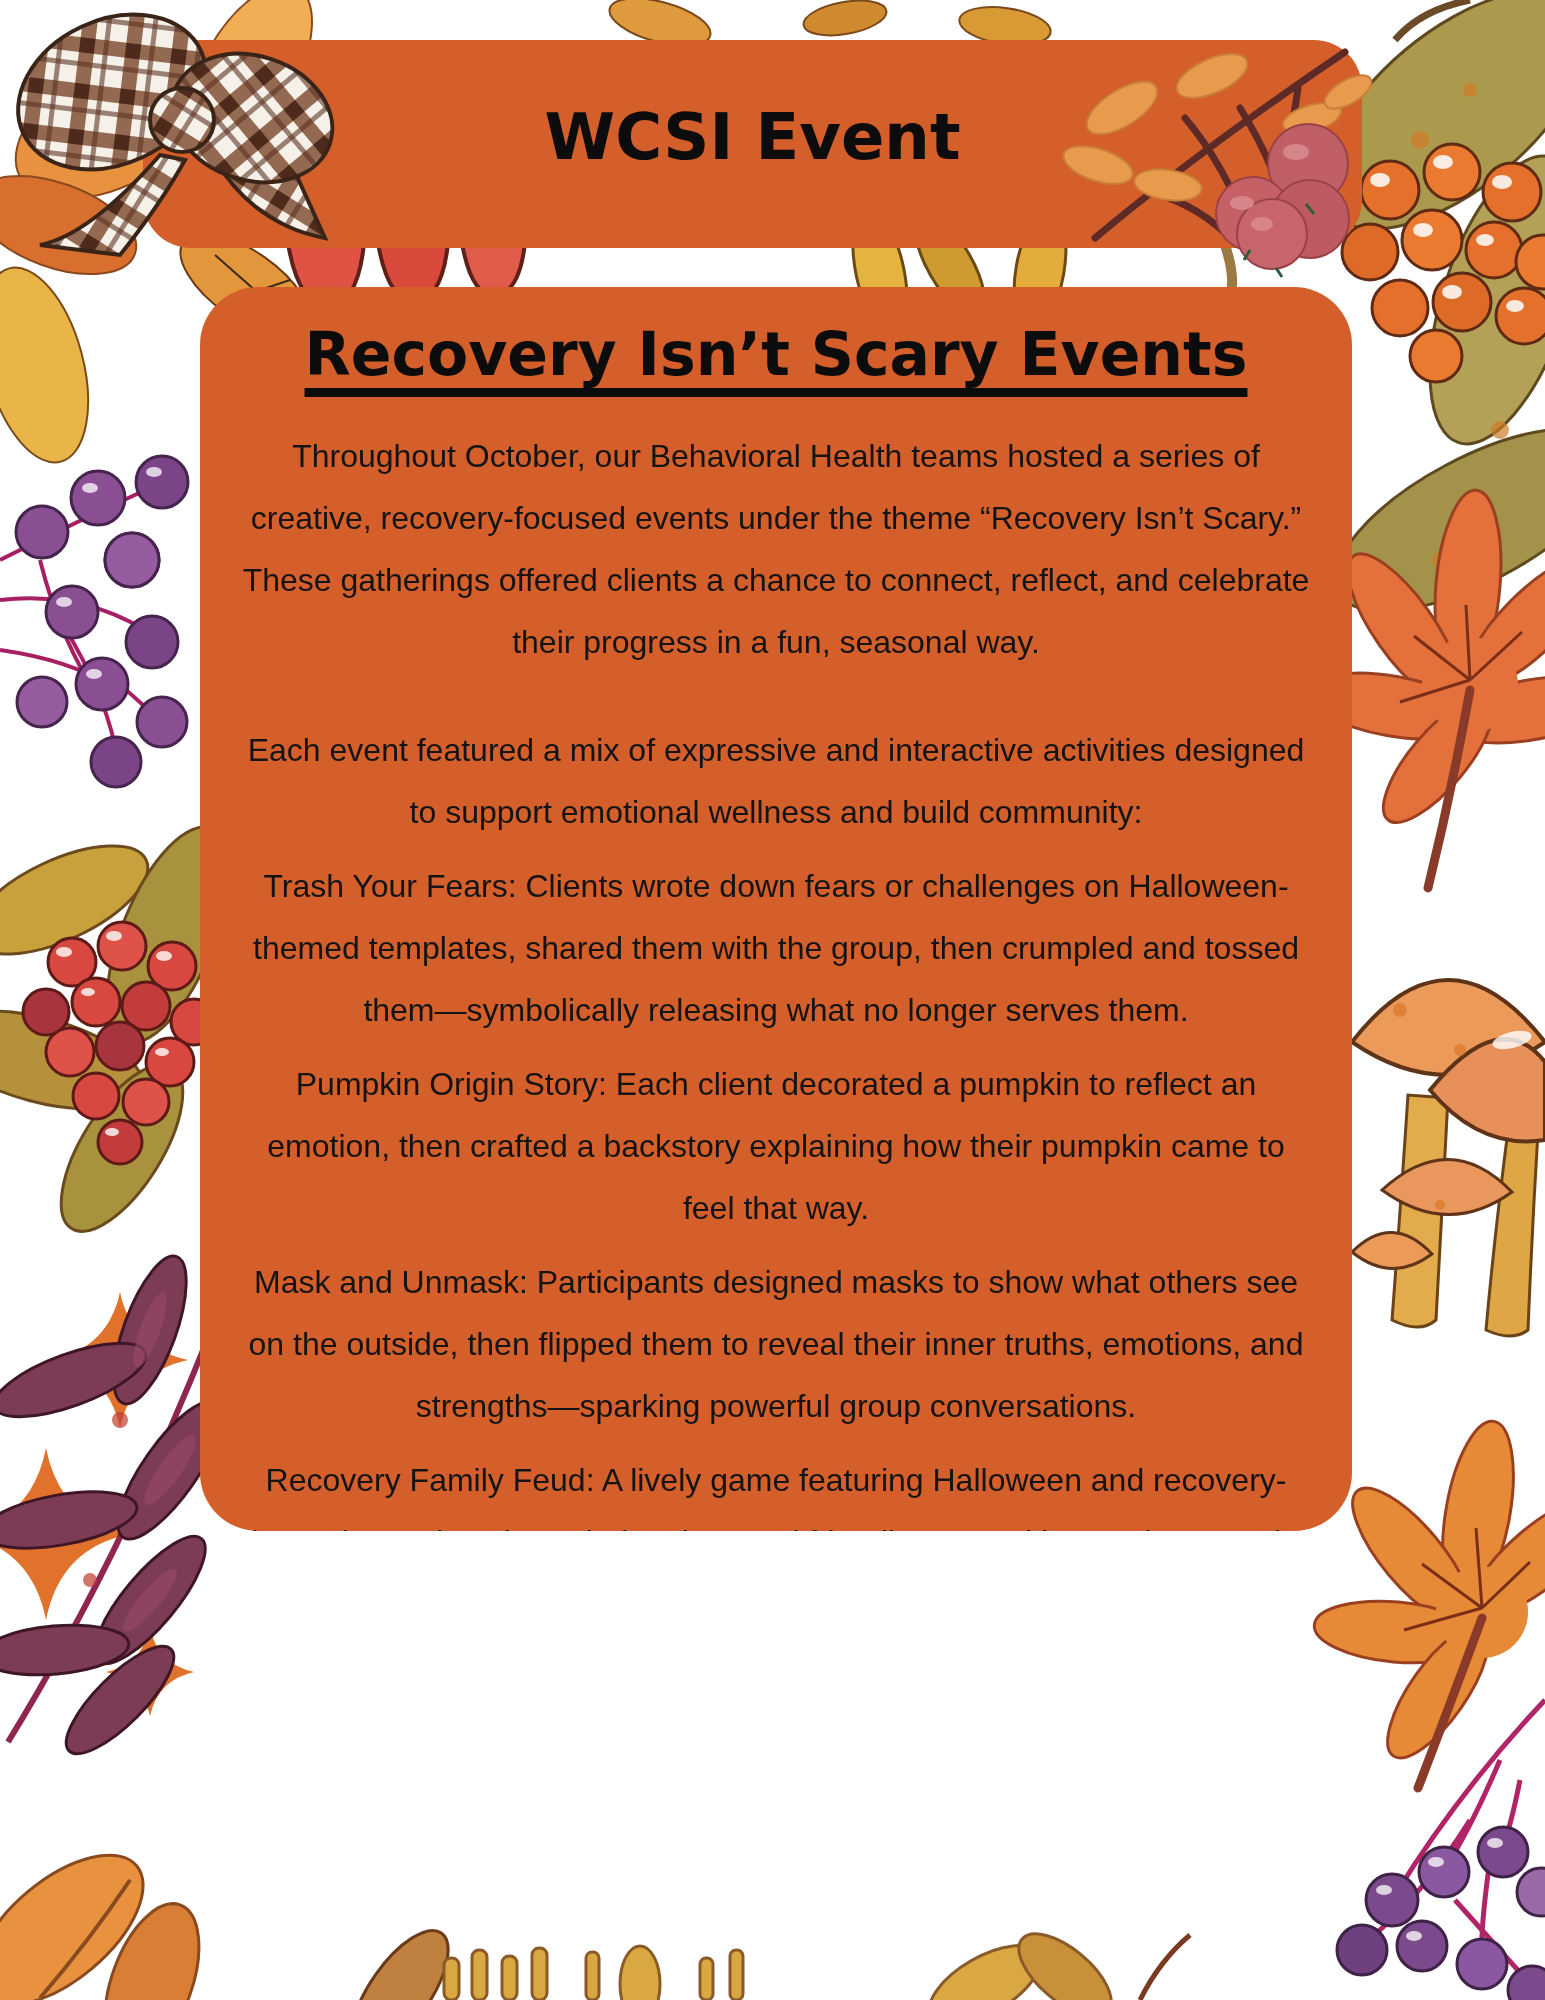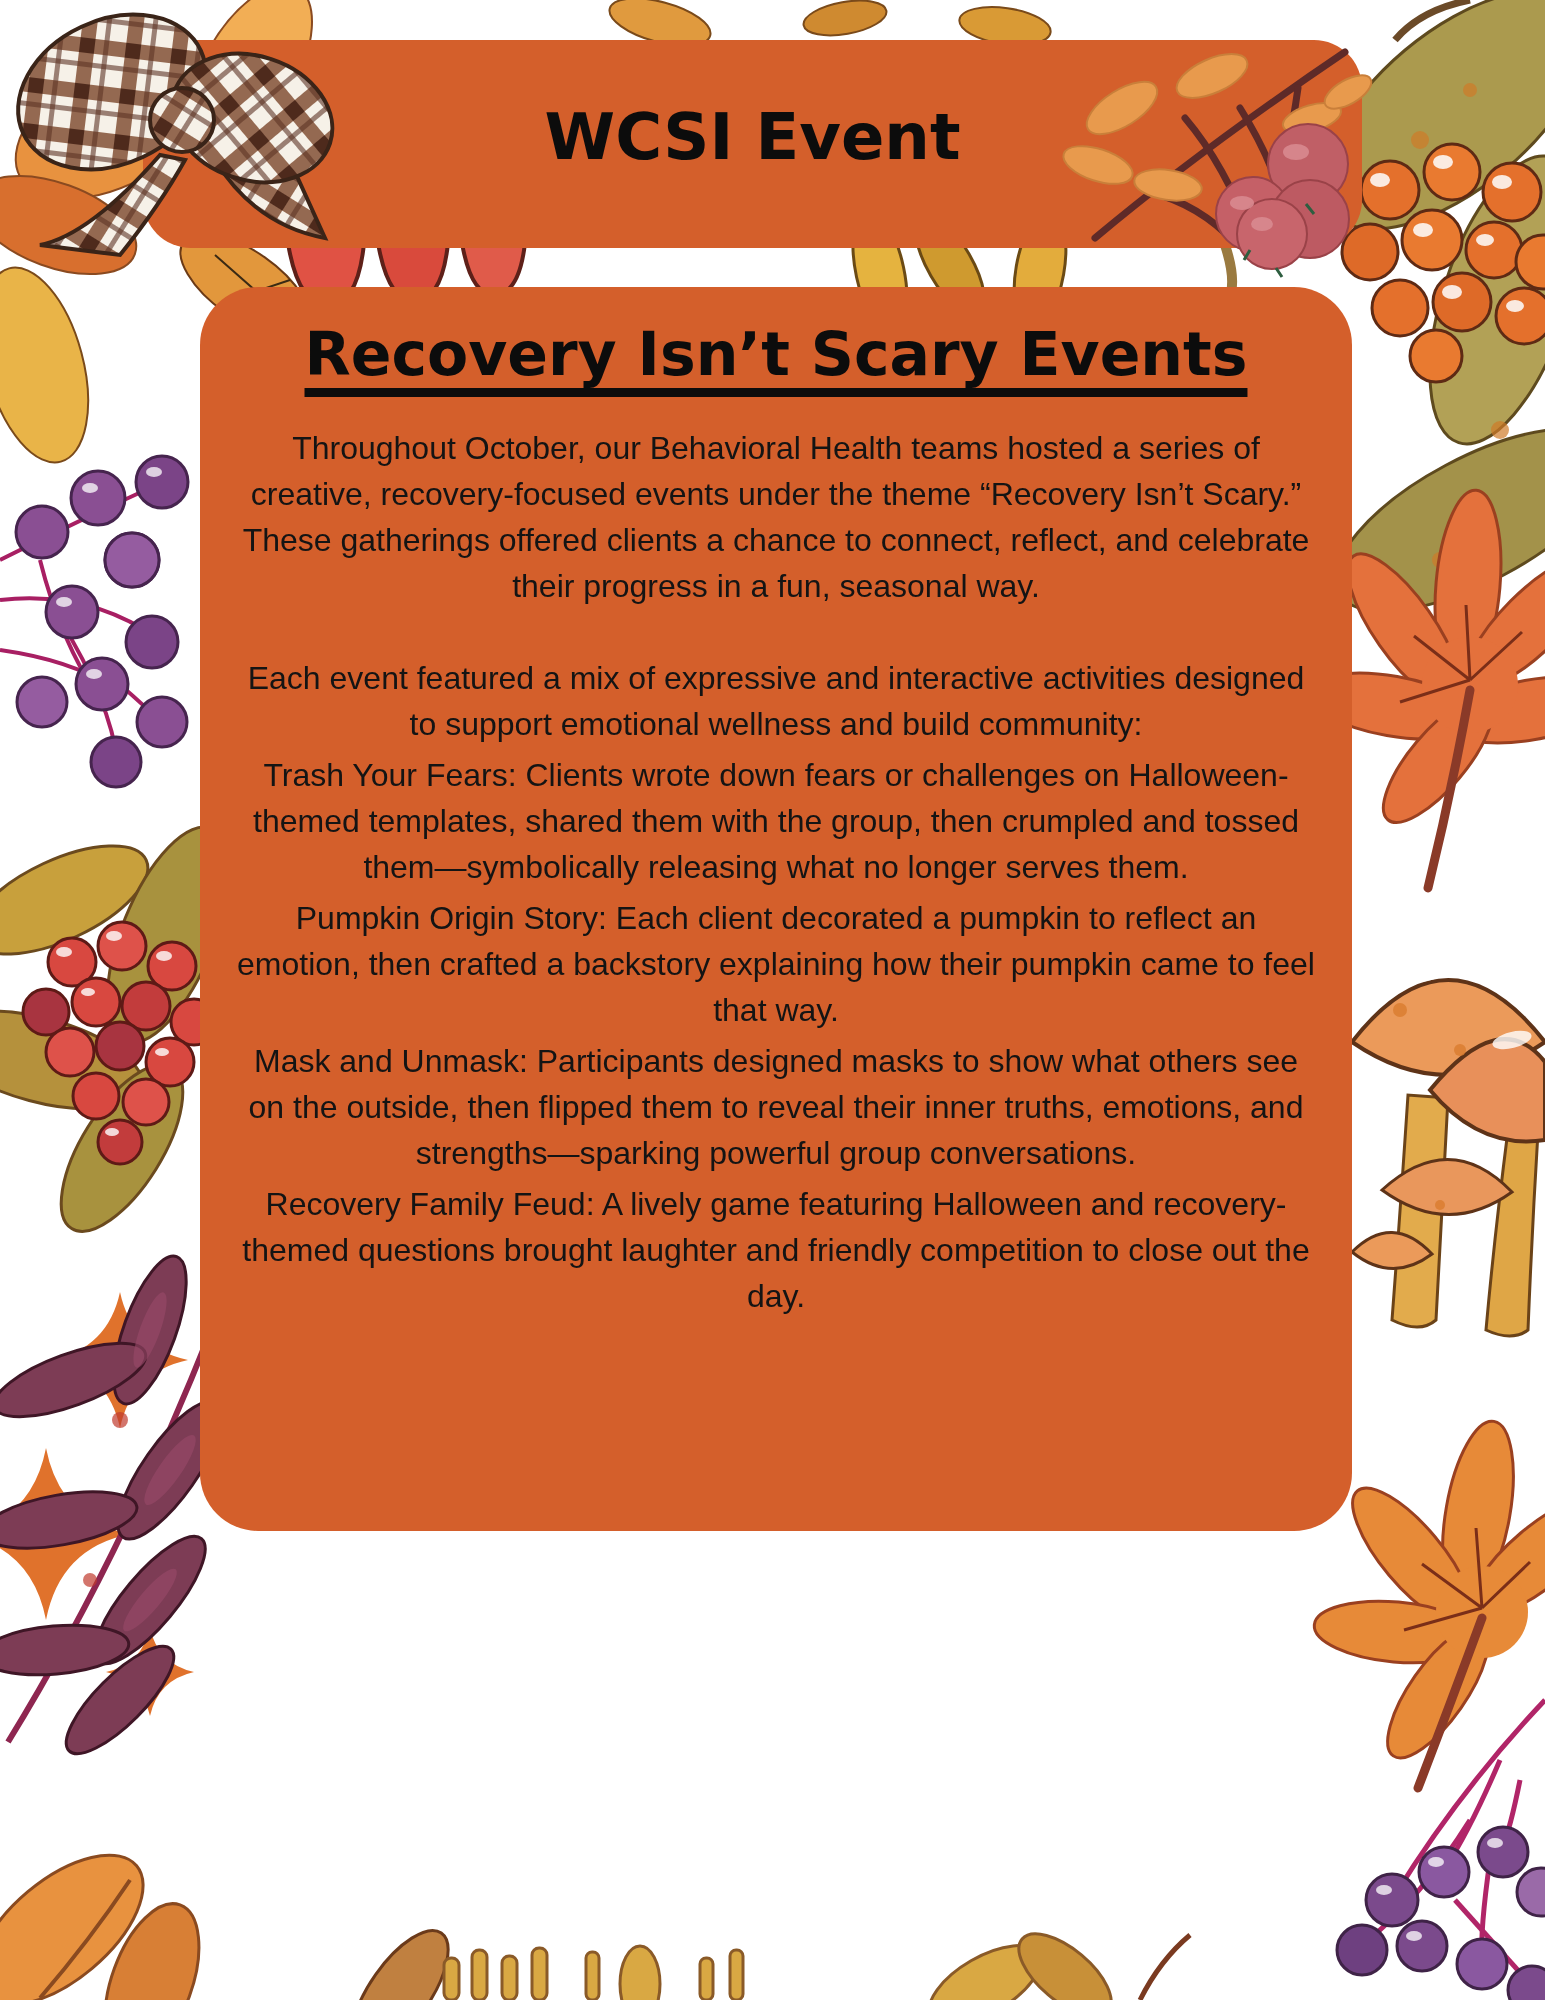--- a/index.html
+++ b/index.html
@@ -24,21 +24,21 @@
     position:absolute;left:200px;top:287px;width:1152px;height:1244px;
     background:#d45f2b;border-radius:58px;z-index:2;box-sizing:border-box;
     padding:26px 30px 30px 30px;overflow:hidden;
   }
   .article-box h2{
     margin:6px 0 36px 0;text-align:center;font-family:"DejaVu Sans",sans-serif;
     font-weight:800;font-size:60px;color:#0c0c0c;
     text-decoration:underline;text-decoration-thickness:9px;text-underline-offset:13px;
   }
   .article-box p{
-    margin:5px;text-align:center;font-size:32px;line-height:46px;color:#141414;
+    margin:12px;text-align:center;font-size:32px;line-height:62px;color:#141414;
   }
   .article-box p.gap{margin-top:46px;}
 </style>
 </head>
 <body>
 
 <div class="page">
 
   <svg class="decor bg-layer" viewBox="0 0 1545 2000" aria-hidden="true">
 

